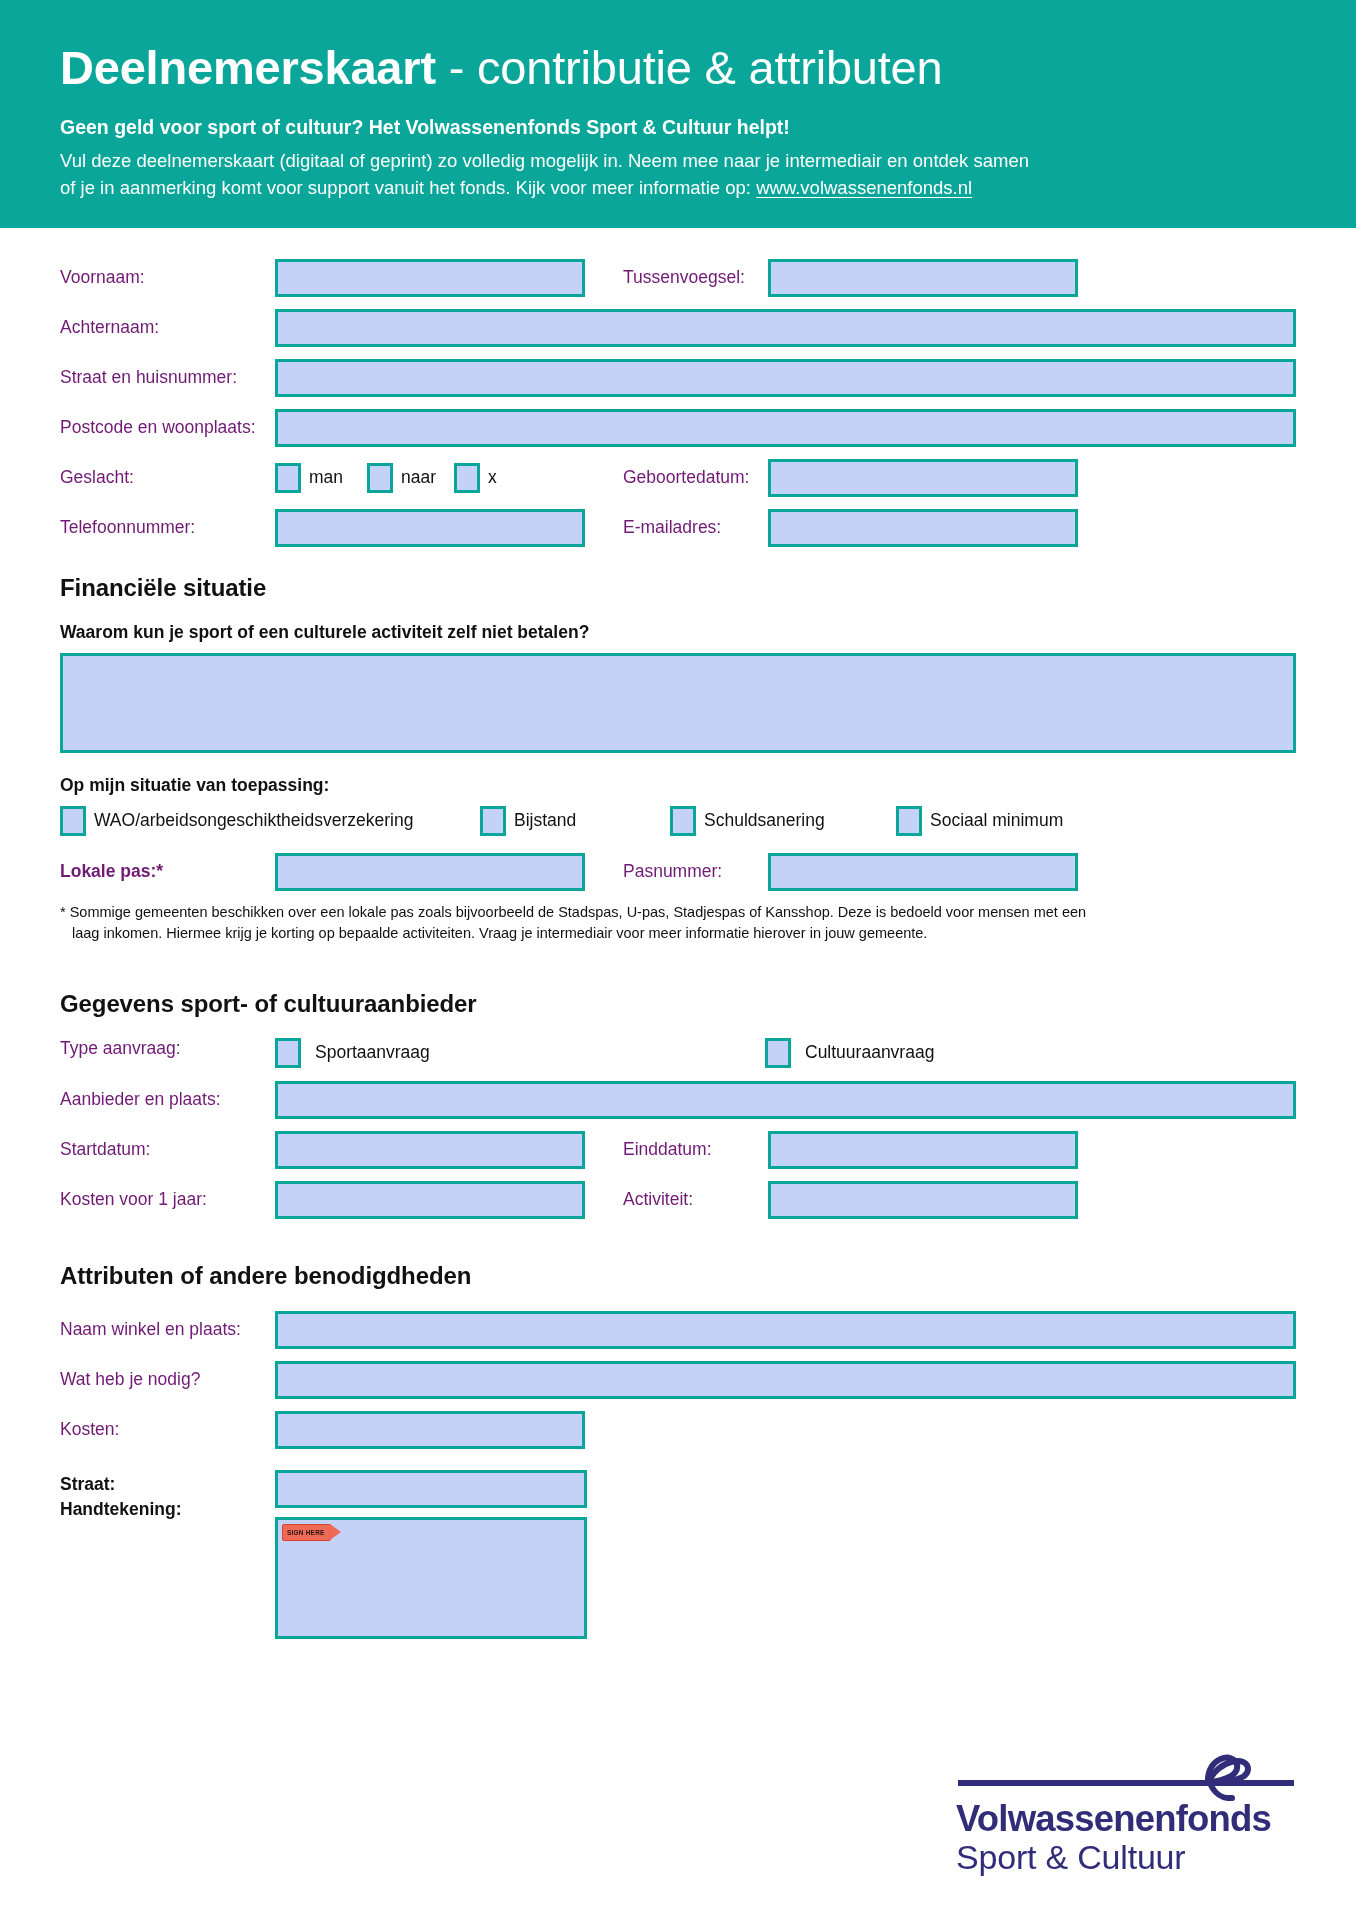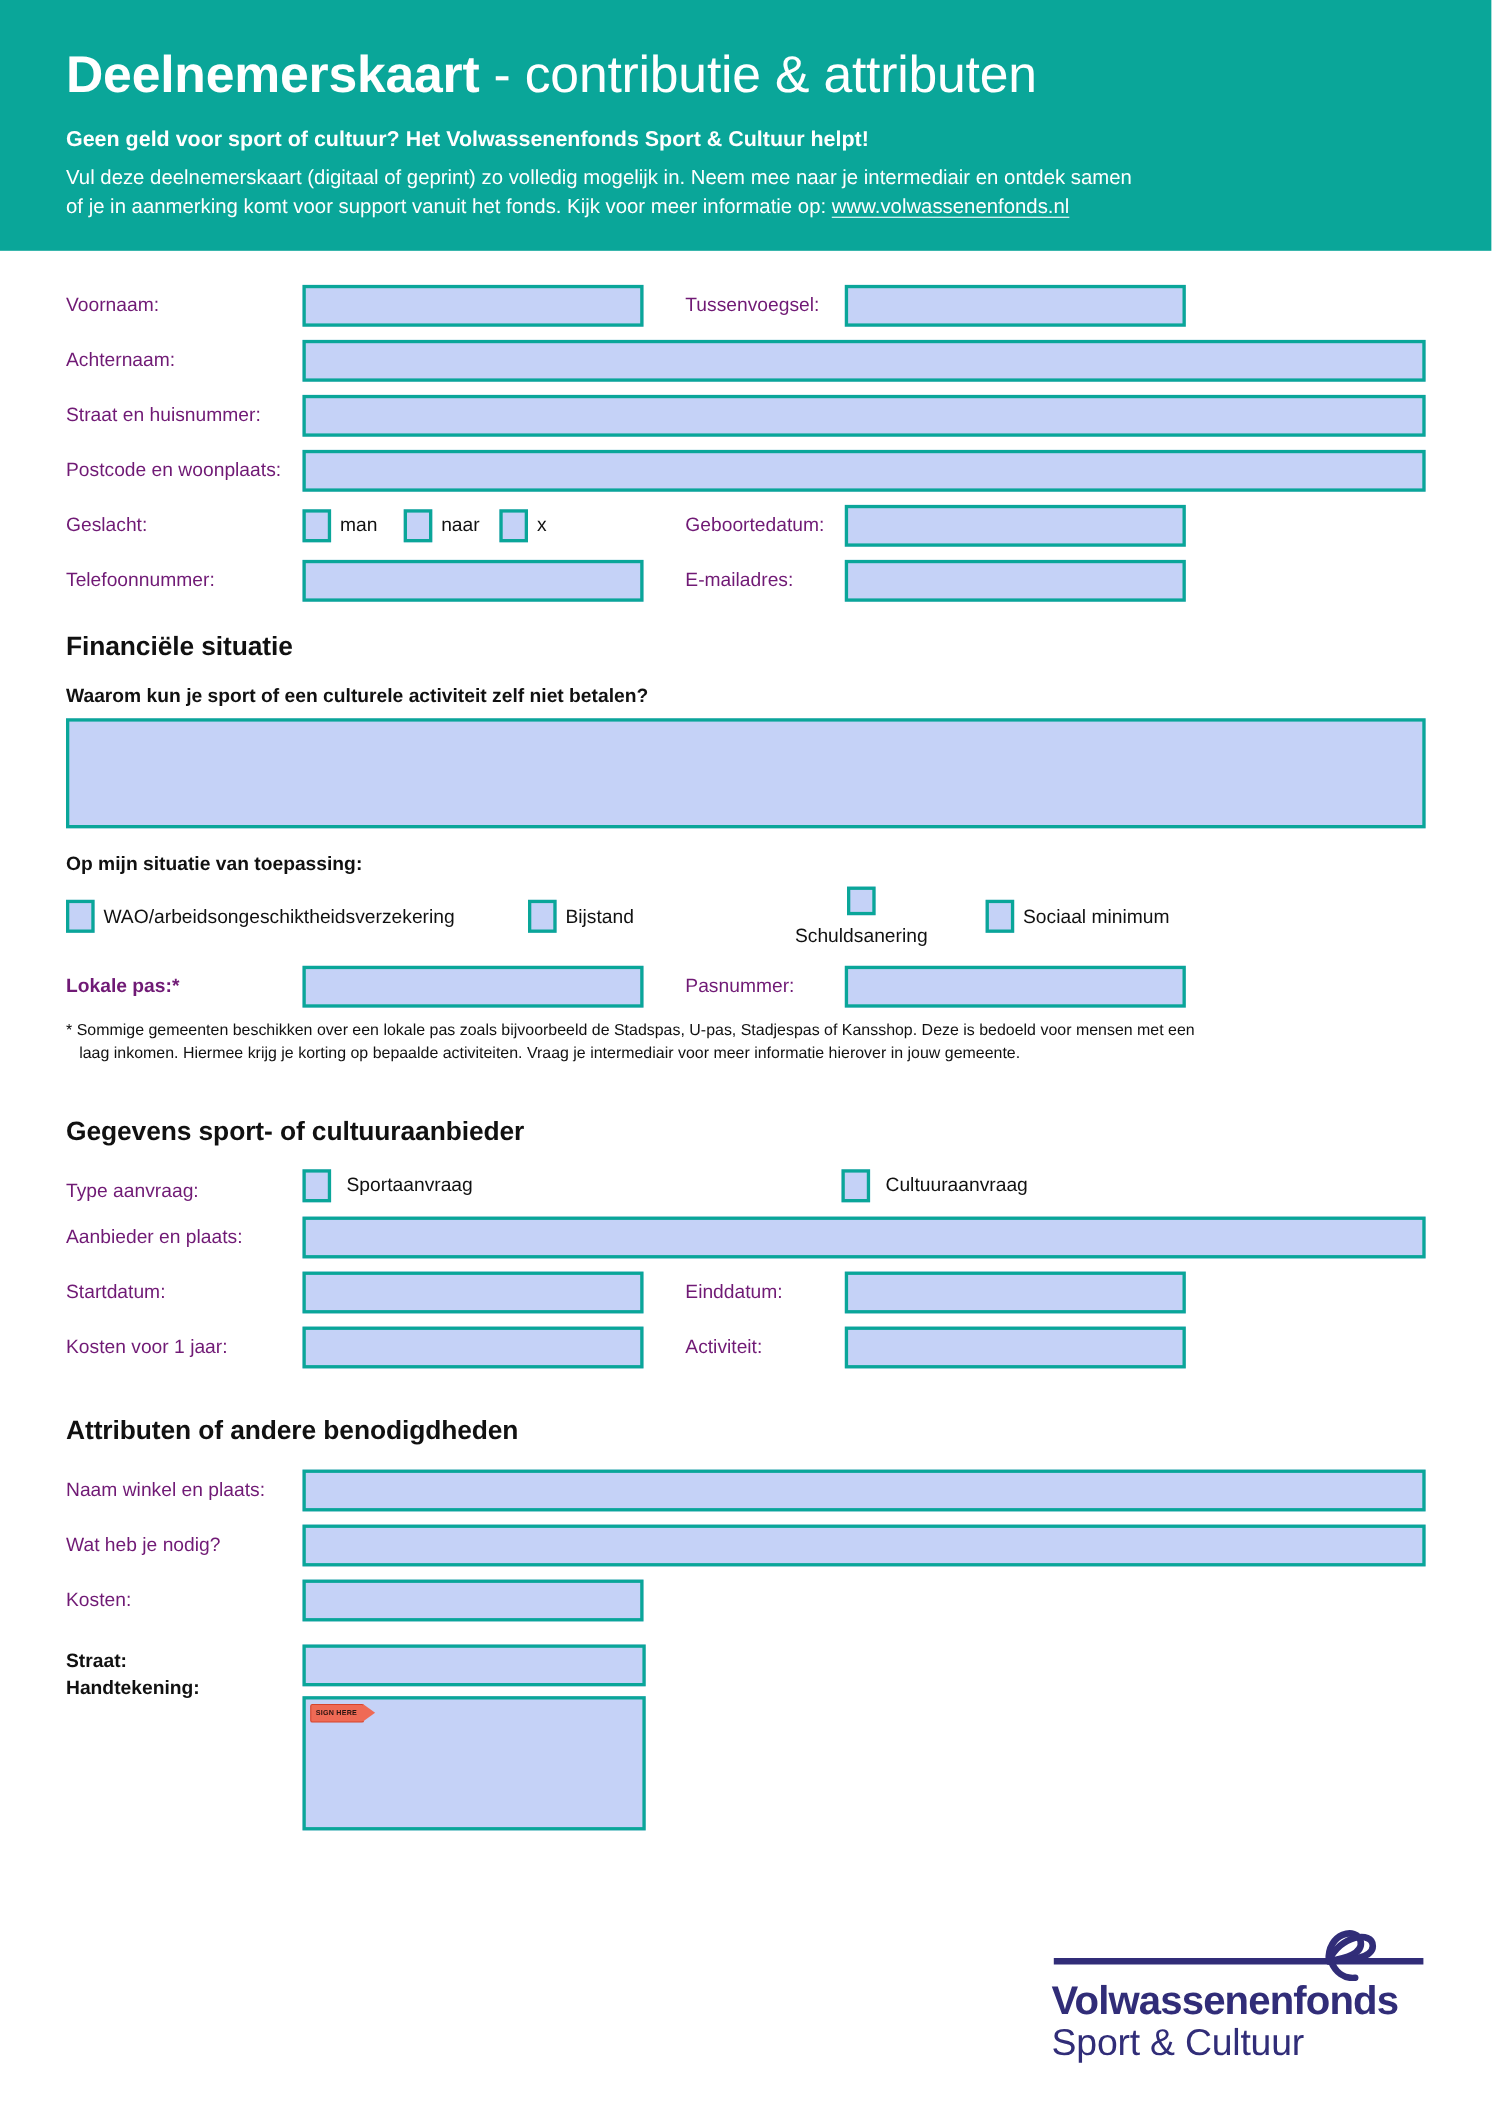--- a/index.html
+++ b/index.html
@@ -157,26 +157,26 @@
     width: 310px;
   }
 
   .situation-row {
     display: flex;
     align-items: center;
     margin: 8px 0 16px 0;
   }
   .situation-row .cb-group:nth-child(1) { width: 420px; margin-right: 0; }
   .situation-row .cb-group:nth-child(2) { width: 190px; margin-right: 0; }
-  .situation-row .cb-group:nth-child(3) { width: 226px; margin-right: 0; flex-direction: column; }
+  .situation-row .cb-group:nth-child(3) { width: 226px; margin-right: 0; }
   .situation-row .cb-group:nth-child(4) { margin-right: 0; }
 
   .type-row {
     display: flex;
-    align-items: flex-end;
+    align-items: flex-start;
     margin-bottom: 12px;
   }
   .type-row .spacer-left { width: 215px; flex: 0 0 215px; }
   .type-row .opt1 { width: 490px; flex: 0 0 490px; display: flex; align-items: center; gap: 14px; }
   .type-row .opt2 { display: flex; align-items: center; gap: 14px; }
 
   
   .footnote {
     font-size: 14.5px;
     line-height: 1.45;

